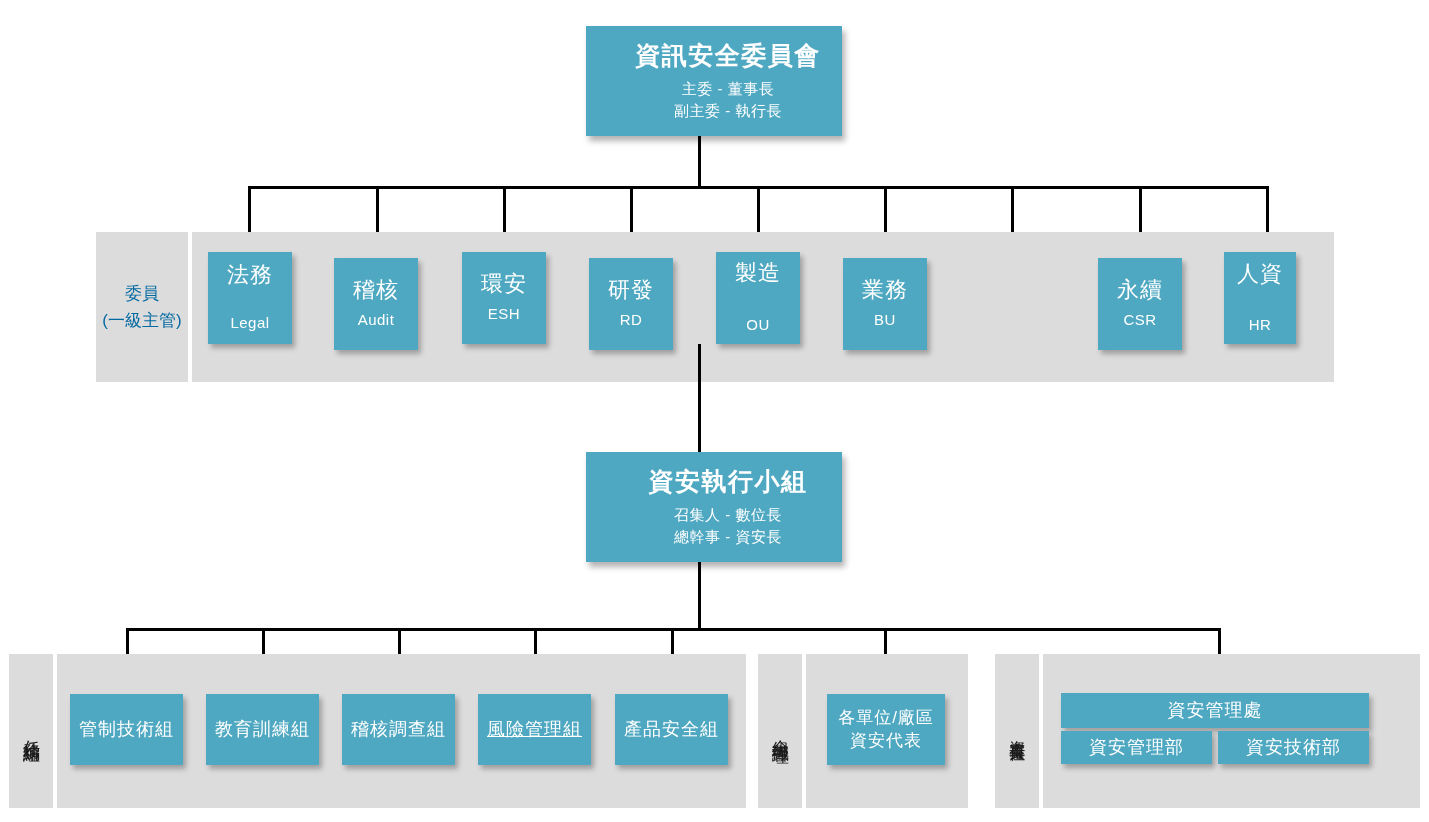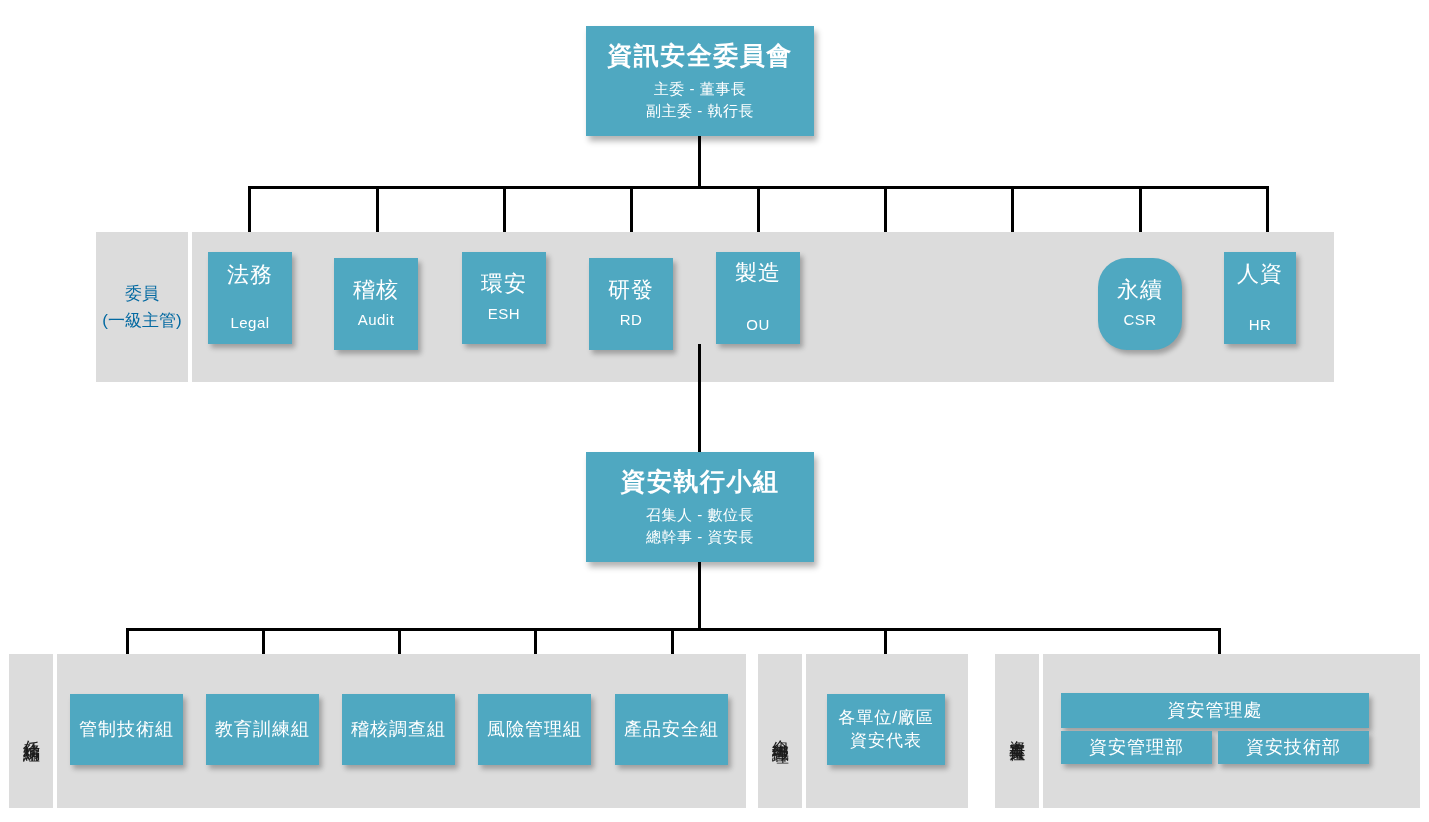--- a/index.html
+++ b/index.html
@@ -32,21 +32,21 @@
     color:#ffffff;text-align:center;
   }
   .box .zh{font-size:22px;line-height:1.12;letter-spacing:1px;}
   .box .en{font-size:15px;line-height:1.3;margin-top:7px;letter-spacing:.5px;}
 
   
   .hero{
     position:absolute;background:#4fa8c1;
     box-shadow:3px 5px 6px rgba(0,0,0,.3);
     display:flex;flex-direction:column;align-items:center;justify-content:center;
-    color:#fff;text-align:center;
+    color:#fff;text-align:center;padding-left:28px;
   }
   .hero .t{font-size:25px;font-weight:bold;letter-spacing:1.5px;line-height:1.2;}
   .hero .s{font-size:15px;line-height:1.5;margin-top:8px;letter-spacing:.5px;}
 
   
   .unit{
     position:absolute;background:#4fa8c1;
     box-shadow:3px 4px 5px rgba(0,0,0,.28);
     display:flex;align-items:center;justify-content:center;
     color:#fff;text-align:center;font-size:18px;line-height:1.3;letter-spacing:1px;
@@ -104,21 +104,25 @@
     <div class="en">ESH</div>
   </div>
   <div class="box" style="left:589px;top:258px;width:84px;height:92px;">
     <div class="zh">研發</div>
     <div class="en">RD</div>
   </div>
   <div class="box" style="left:716px;top:252px;width:84px;height:92px;gap:22px;">
     <div class="zh">製造</div>
     <div class="en">OU</div>
   </div>
-  <div class="box" style="left:1098px;top:258px;width:84px;height:92px;border-radius:29px;">
+  <div class="box" style="left:843px;top:258px;width:84px;height:92px;">
+    <div class="zh">業務</div>
+    <div class="en">BU</div>
+  </div>
+  <div class="box" style="left:1098px;top:258px;width:84px;height:92px;">
     <div class="zh">永續</div>
     <div class="en">CSR</div>
   </div>
   <div class="box" style="left:1224px;top:252px;width:72px;height:92px;gap:21px;">
     <div class="zh">人資</div>
     <div class="en">HR</div>
   </div>
 
   <div class="ln v" style="left:698px;top:344px;height:108px;"></div>
 
@@ -140,21 +144,21 @@
   <div class="ln v" style="left:671px;top:628px;height:66px;"></div>
   <div class="ln v" style="left:884px;top:628px;height:66px;"></div>
   <div class="ln v" style="left:1218px;top:628px;height:66px;"></div>
 
   <div class="vlabel" style="left:9px;top:654px;width:44px;height:154px;">任務編組</div>
   <div class="band" style="left:57px;top:654px;width:689px;height:154px;"></div>
 
   <div class="unit" style="left:70px;top:694px;width:113px;height:71px;">管制技術組</div>
   <div class="unit" style="left:206px;top:694px;width:113px;height:71px;">教育訓練組</div>
   <div class="unit" style="left:342px;top:694px;width:113px;height:71px;">稽核調查組</div>
-  <div class="unit" style="left:478px;top:694px;width:113px;height:71px;">風險管理組</div>
+  <div class="unit" style="left:478px;top:694px;width:113px;height:71px;text-decoration:underline;">風險管理組</div>
   <div class="unit" style="left:615px;top:694px;width:113px;height:71px;">產品安全組</div>
 
   <div class="vlabel" style="left:758px;top:654px;width:44px;height:154px;">全組織管理</div>
   <div class="band" style="left:806px;top:654px;width:162px;height:154px;"></div>
 
   <div class="unit two" style="left:827px;top:694px;width:118px;height:71px;flex-direction:column;">
     <div>各單位/廠區</div>
     <div>資安代表</div>
   </div>
 

